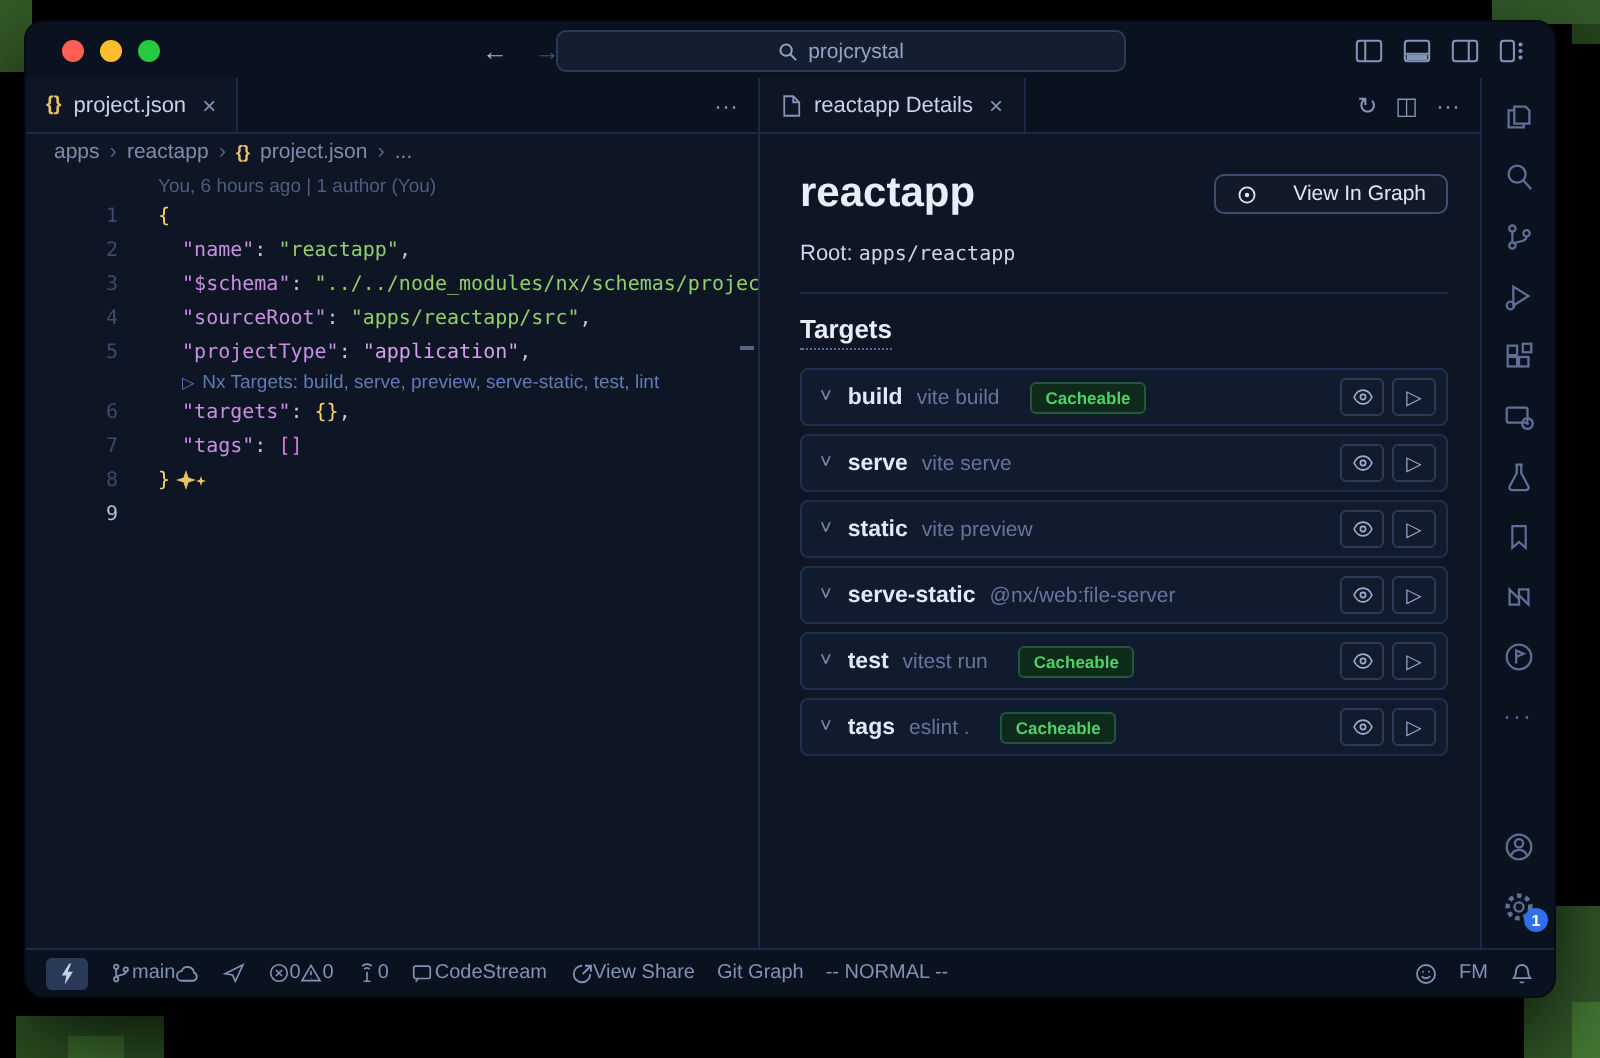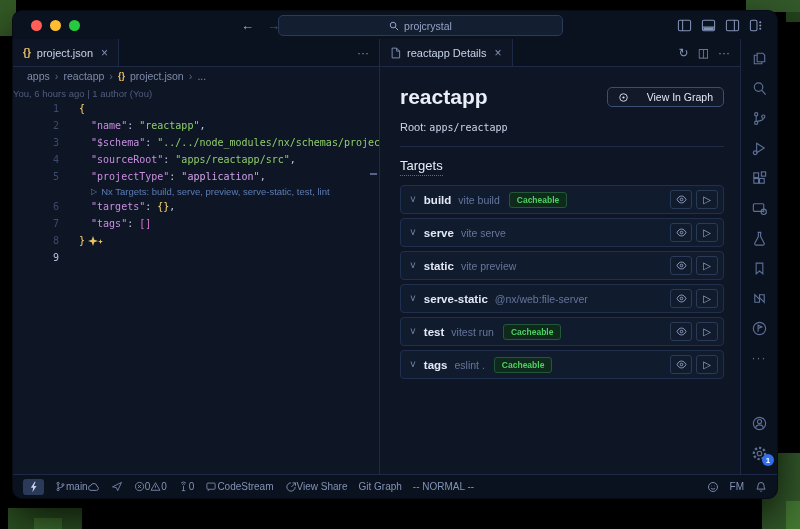--- a/index.html
+++ b/index.html
@@ -51,49 +51,49 @@
 
   
   .breadcrumb{flex:0 0 18px;display:flex;align-items:center;gap:5px;padding-left:14px;
               font-size:10.5px;color:#7e8cab;background:#0e1625}
   .breadcrumb .sep{color:#55648a;font-size:11px}
   .breadcrumb .braces{color:#e8c268;font-size:9px;font-weight:700}
 
   
   .codewrap{flex:1;overflow:hidden;padding-top:2px;
             font-family:"DejaVu Sans Mono","Liberation Mono",monospace;font-size:10px}
-  .lens{height:13px;line-height:13px;font-size:9.5px;color:#4f5c7e;
+  .lens{height:13px;line-height:13px;font-size:9.5px;color:#4f5c7e;padding-left:66px;
         font-family:"Liberation Sans",sans-serif;white-space:nowrap}
   .lens.nx{color:#5d7cb5;padding-left:78px;display:flex;align-items:center;gap:4px}
   .lens-play{font-size:8px}
   .cline{height:17px;line-height:17px;white-space:pre;position:relative;padding-left:66px;overflow:hidden}
   .ln{position:absolute;left:0;top:0;width:46px;text-align:right;color:#3d4a6e;font-size:10px}
   .cline.active .ln{color:#b7c3de}
   .tk-k{color:#c88ee0}.tk-s{color:#8fce6a}.tk-p{color:#bcc7de}
   .tk-b1{color:#ffd668}.tk-b2{color:#d678d4}.tk-v{color:#d2a0e8}
   .sparkle{margin-left:3px}
   .sash-dash{position:absolute;right:2px;top:134px;width:7px;height:2px;background:#56648a}
 
   
   .panel-body{padding:10px 16px 0 20px;overflow:hidden}
   .p-title-row{display:flex;align-items:center;justify-content:space-between;margin:8px 0 10px}
   .p-title{font-size:21px;font-weight:700;color:#e9eef8}
   .graph-btn{display:flex;align-items:center;gap:18px;border:1px solid #3c4e73;border-radius:5px;
              padding:3px 10px;font-size:10.5px;color:#dfe7f5;background:rgba(255,255,255,.02)}
   .meta{font-size:11px;color:#ccd5e8;line-height:17px}
   .meta .mono{font-family:"DejaVu Sans Mono","Liberation Mono",monospace;font-size:10px}
   .pdivider{height:1px;background:#1e2a46;margin:10px 0 9px}
-  .targets-h{display:inline-block;font-size:13px;font-weight:400;color:#e9eef8;
+  .targets-h{display:inline-block;font-size:13px;font-weight:700;color:#e9eef8;
              border-bottom:1px dotted #5a6b8c;padding-bottom:2px;margin-bottom:9px}
   .trow{height:27px;display:flex;align-items:center;background:#111b2e;border:1px solid #212f4f;
         border-radius:4px;margin-bottom:4px;padding:0 5px 0 9px}
   .chev{color:#7d8db0;font-size:10px;margin-right:8px;line-height:1}
   .tname{font-size:11.5px;font-weight:700;color:#e2e9f6}
   .tcmd{font-size:10.5px;color:#64769c;margin-left:7px}
-  .badge{margin-left:9px;font-size:8.5px;font-weight:700;color:#4fd165;background:#0d2a1b;
+  .badge{margin-left:15px;font-size:8.5px;font-weight:700;color:#4fd165;background:#0d2a1b;
          border:1px solid #24573a;border-radius:3px;padding:2px 7px}
   .ticons{margin-left:auto;display:flex;gap:4px}
   .ibtn{width:20px;height:17px;border:1px solid #2b3a57;border-radius:3px;display:flex;
         align-items:center;justify-content:center;color:#9fb0cf;font-size:10px}
 
   
   .statusbar{flex:0 0 23px;background:#0b121f;border-top:1px solid #1d2945;display:flex;
              align-items:center;font-size:10px;color:#8292b5;padding:0 10px;gap:11px;white-space:nowrap}
   .sb{display:flex;align-items:center;gap:0}
   .sb svg{display:block}

